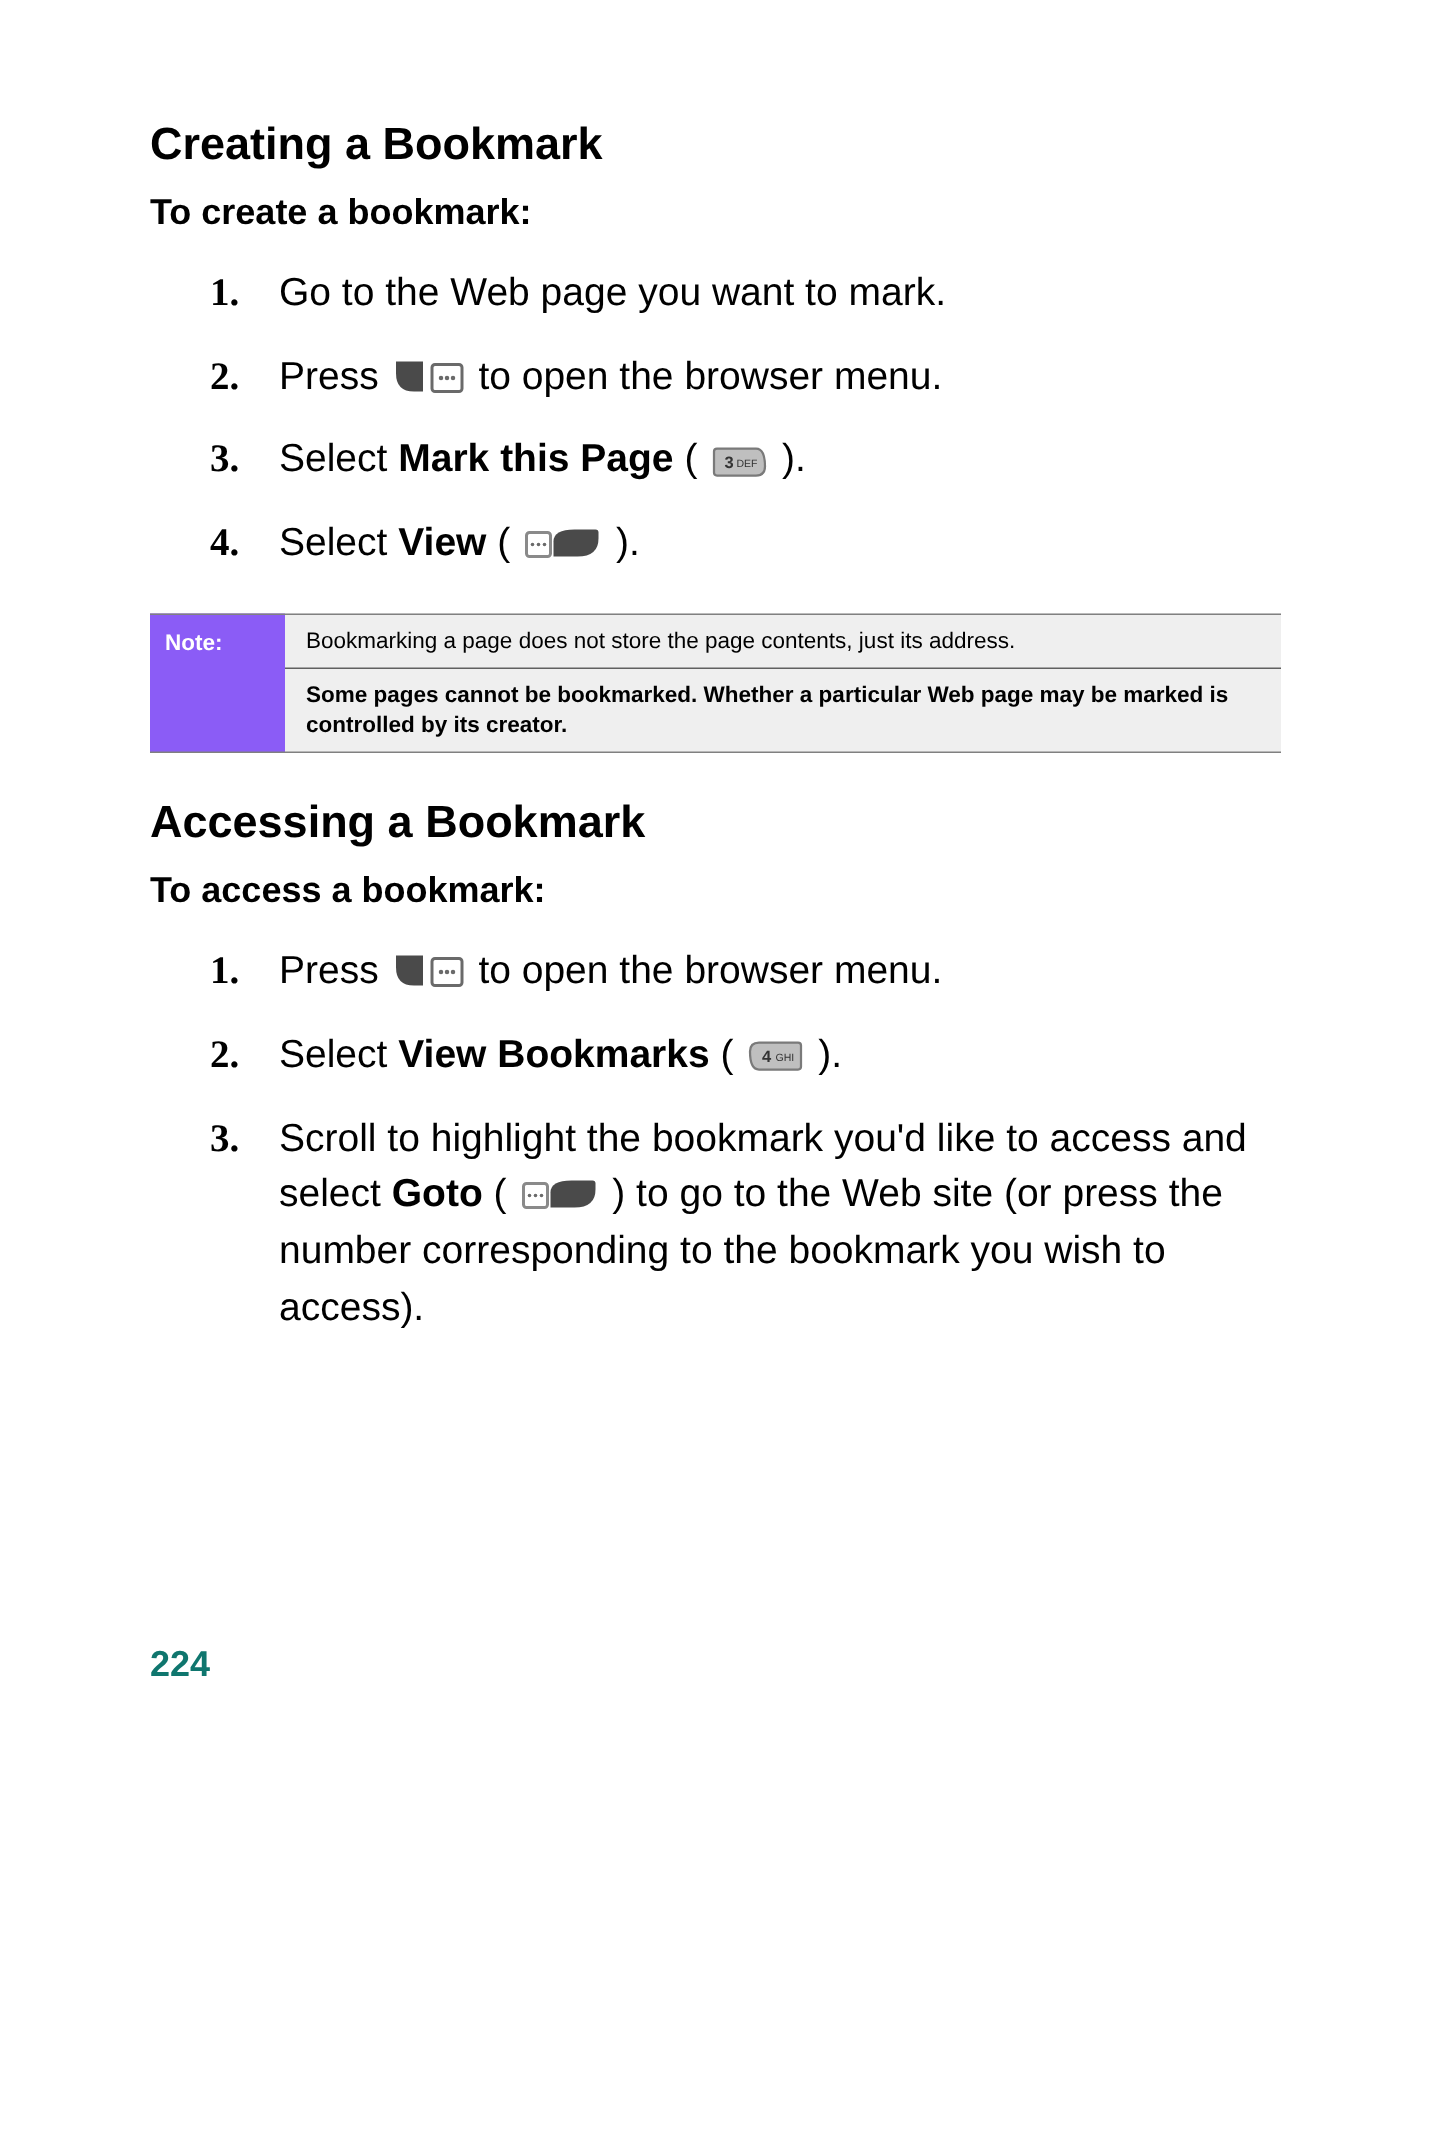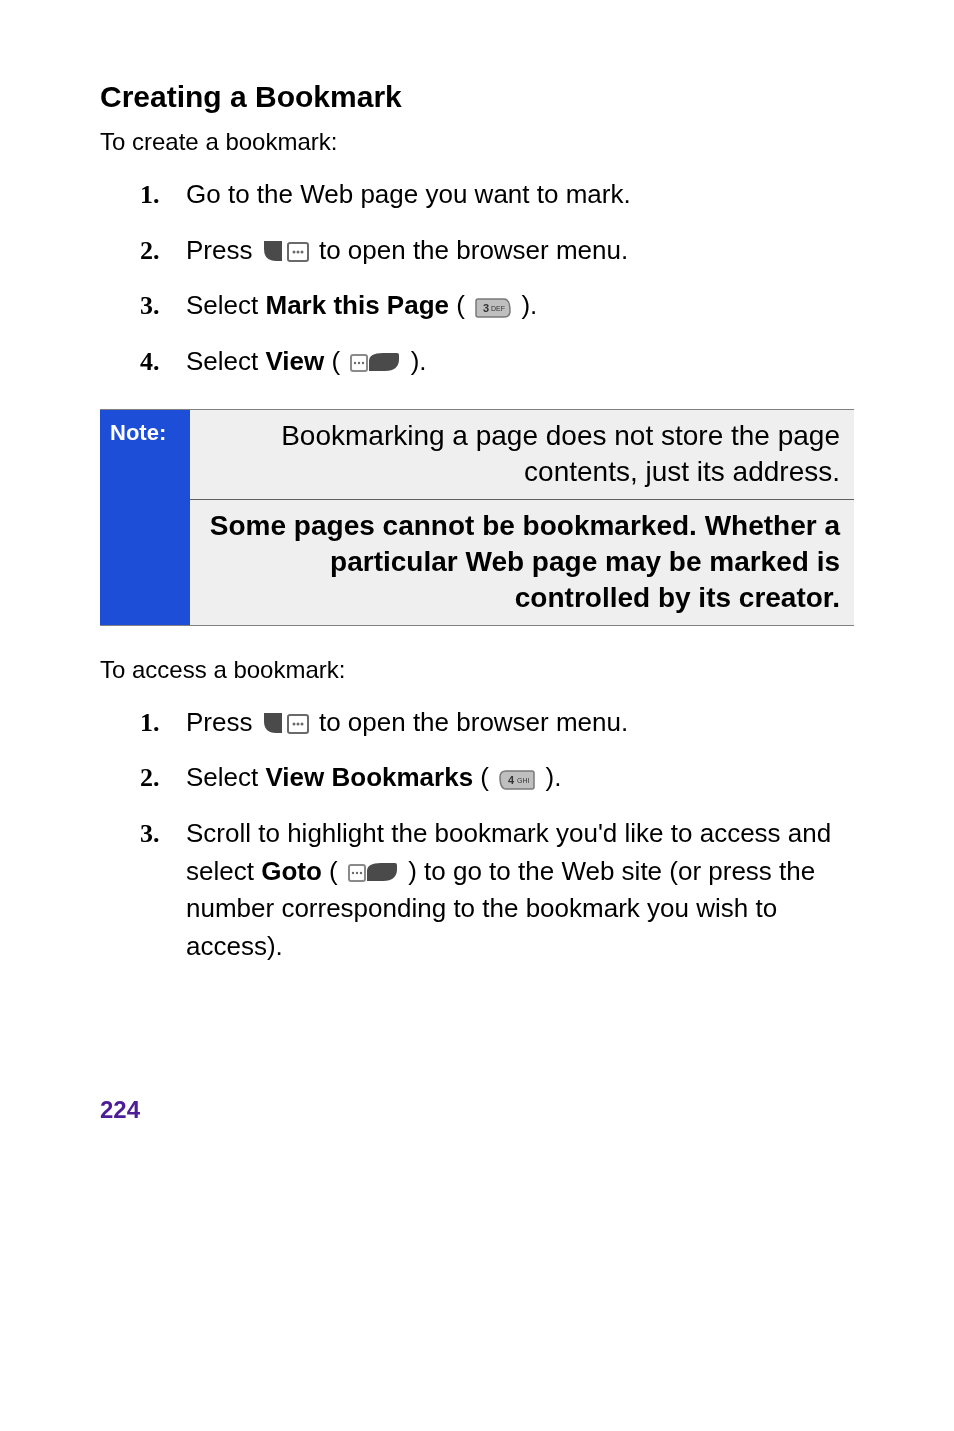--- a/index.html
+++ b/index.html
@@ -24,21 +24,21 @@
     margin: 0 0 14px 0;
   }
   .para {
     font-size: 26px;
     line-height: 1.4;
     margin: 0 0 24px 0;
     padding-left: 16px;
   }
   .subhead {
     font-size: 24px;
-    font-weight: 400;
+    font-weight: 700;
     margin: 0 0 20px 0;
   }
   ol.steps {
     list-style: none;
     margin: 0 0 28px 0;
     padding: 0 0 0 40px;
   }
   ol.steps > li {
     font-size: 26px;
     line-height: 1.45;
@@ -57,57 +57,56 @@
   .bold { font-weight: 700; }
   .note-table {
     width: 100%;
     border-collapse: collapse;
     margin: 4px 0 30px 0;
   }
   .note-table td {
     vertical-align: top;
   }
   .note-label-cell {
-    background: #1d4ed8;
+    background: #8b5cf6;
     color: #ffffff;
     font-weight: 700;
-    font-size: 22px;
+    font-size: 15px;
     padding: 10px 10px;
     width: 70px;
     border-top: 1px solid #808080;
     border-bottom: 1px solid #808080;
   }
   .note-body-cell {
     background: #efefef;
     border-top: 1px solid #808080;
     border-bottom: 1px solid #808080;
     padding: 0;
   }
   .note-row1, .note-row2 {
     padding: 8px 14px;
-    font-size: 28px;
+    font-size: 15px;
     line-height: 1.3;
-    text-align: right;
   }
   .note-row1 {
     border-bottom: 1px solid #606060;
   }
   .note-row2 {
     font-weight: 700;
   }
   .footer {
     position: absolute;
     bottom: 50px;
     left: 100px;
     right: 100px;
     display: flex;
     justify-content: space-between;
     font-size: 24px;
     font-weight: 700;
-    color: #4c1d95;
+    color: #0f766e;
   }
   
   .icon {
     display: inline-block;
     vertical-align: middle;
     margin: 0 2px;
   }
   .icon svg { display: block; }
 </style>
 </head>
@@ -176,20 +175,21 @@
         <tr>
       <td class="note-label-cell">Note:</td>
       <td class="note-body-cell">
         <div class="note-row1">Bookmarking a page does not store the page contents, just its address.</div>
         <div class="note-row2">Some pages cannot be bookmarked. Whether a particular Web page may be marked is controlled by its creator.</div>
       </td>
     </tr>
   </tbody>
     </table>
 
+  <h2 class="h2">Accessing a Bookmark</h2>
 
   <p class="subhead">To access a bookmark:</p>
 
   <ol class="steps">
     <li>
       <span class="num">1.</span>
       <span>Press </span>
       <span class="icon">
         <svg width="48" height="26" viewBox="0 0 48 26">
           <path d="M2 2 L2 10 Q2 22 14 22 L20 22 L20 2 Z" fill="#4a4a4a"></path>

